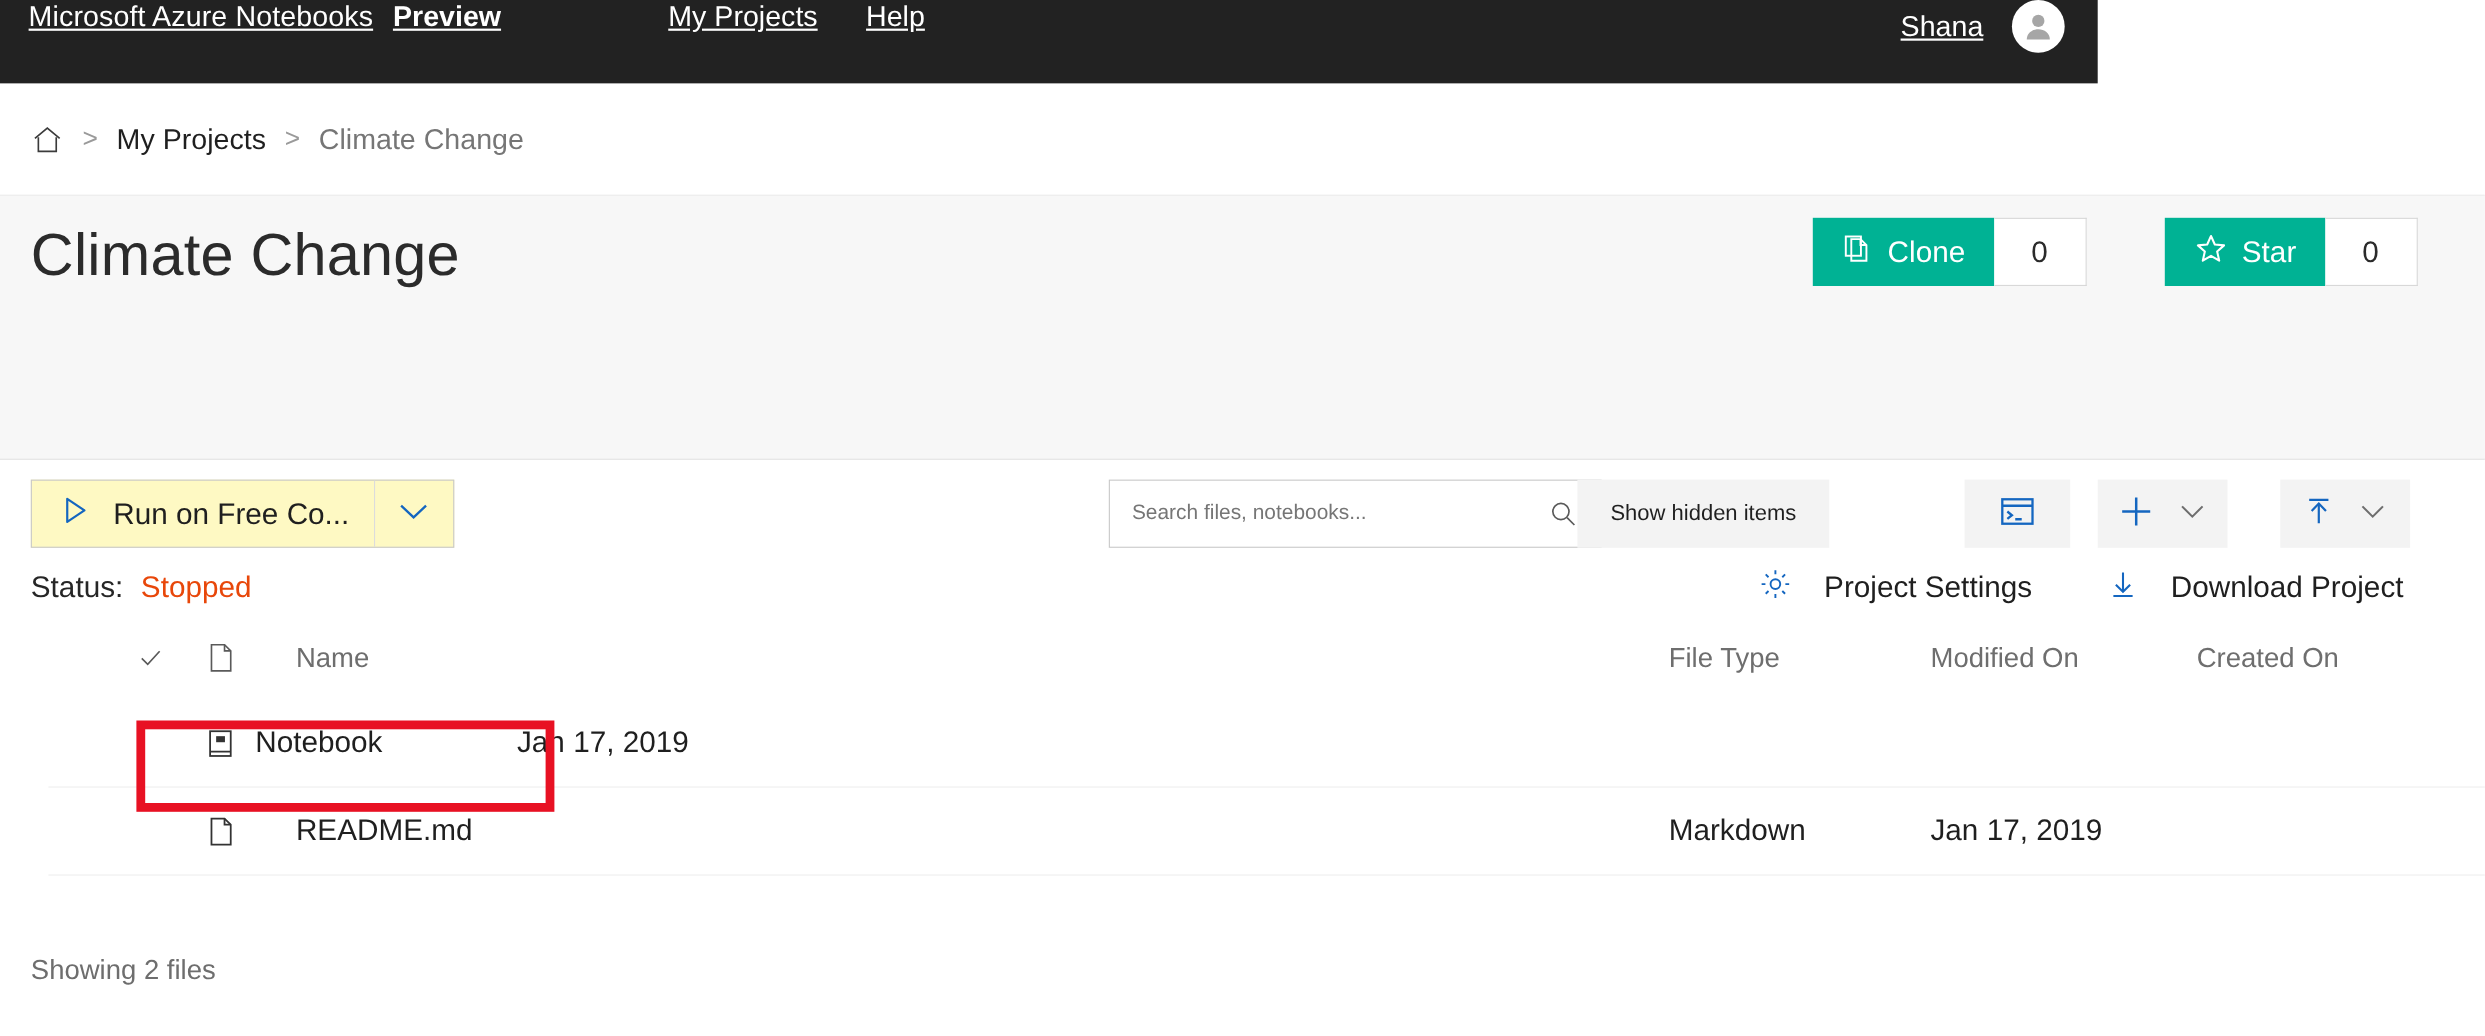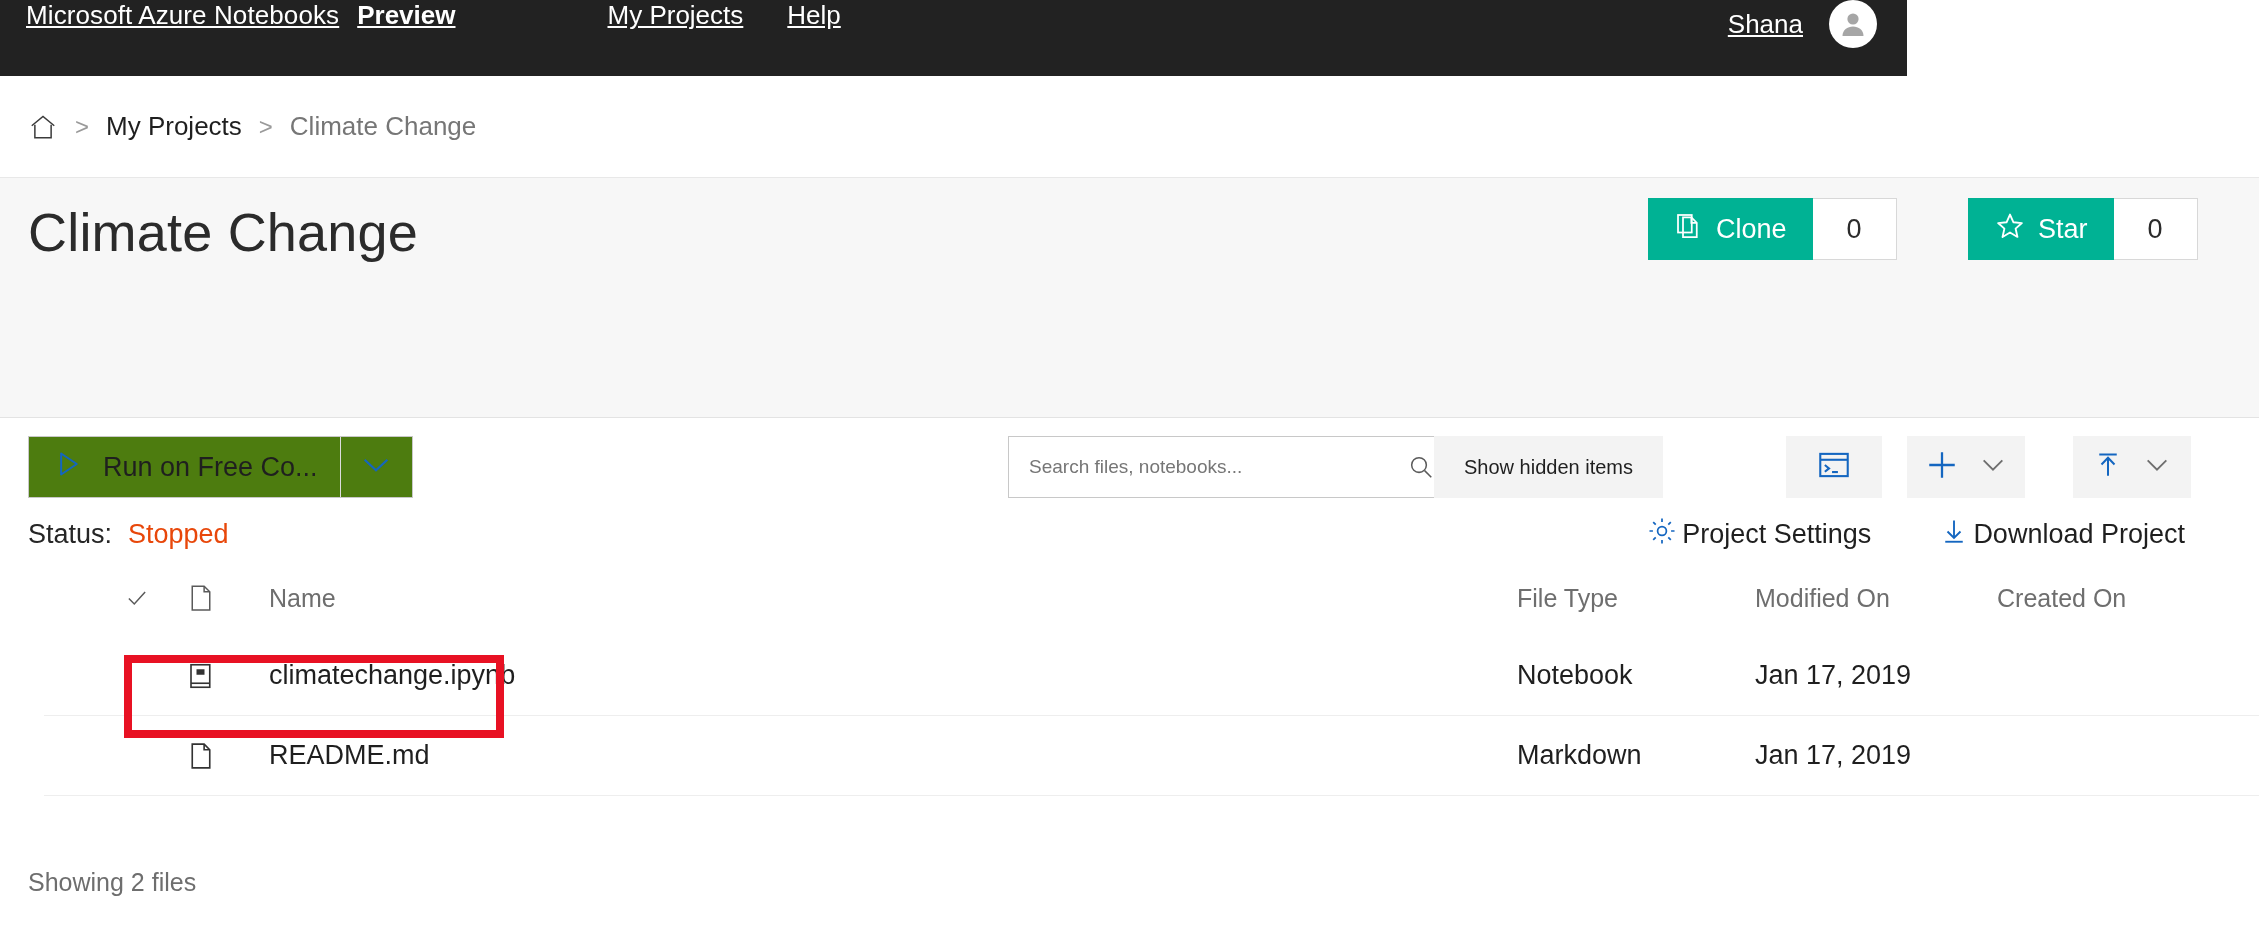--- a/index.html
+++ b/index.html
@@ -65,32 +65,32 @@
 
   .statusrow {
     position: absolute; left: 0; top: 325px; width: 2181px; height: 62px;
     display: flex; align-items: center;
   }
   .status-label { margin-left: 28px; font-size: 27px; color: #262626; }
   .status-value { margin-left: 16px; font-size: 27px; color: #e8470a; }
 
   .proj-actions { position: absolute; right: 40px; top: 325px; height: 62px; display: flex; align-items: center; gap: 0; }
   .proj-action {
-    display: flex; align-items: center; gap: 4px; font-size: 27px; color: #1f1f1f;
+    display: flex; align-items: center; gap: 28px; font-size: 27px; color: #1f1f1f;
     text-decoration: none; padding: 0 34px; cursor: pointer;
   }
 
   
   .toolbar {
     position: absolute; left: 0; top: 436px; width: 2259px; height: 62px;
     display: flex; align-items: center;
   }
   .runbtn {
     position: absolute; left: 28px; top: 0; height: 62px;
-    display: flex; align-items: stretch; border: 1px solid #c8c8c8; background: #4d7c0f;
+    display: flex; align-items: stretch; border: 1px solid #c8c8c8; background: #fef9c3;
   }
   .runbtn-main {
     display: flex; align-items: center; gap: 20px; padding: 0 22px 0 24px;
     font-size: 27px; color: #1f1f1f; cursor: pointer; min-width: 290px;
   }
   .runbtn-split { width: 72px; border-left: 1px solid #dcdcdc; display: flex; align-items: center; justify-content: center; cursor: pointer; }
 
   .searchbox {
     position: absolute; left: 1008px; top: 0; width: 448px; height: 62px;
     border: 1px solid #c8c8c8; background: #ffffff; display: flex; align-items: center;
@@ -331,23 +331,20 @@
 
     <div class="trow">
       <div class="c-check"></div>
       <div class="c-icon">
         <svg width="28" height="30" viewBox="0 0 22 24" fill="none" stroke="#333333" stroke-width="1.3">
           <rect x="3" y="3" width="15" height="18"></rect>
           <path d="M3 17.8 H18"></path>
           <rect x="7.4" y="6.6" width="6.4" height="4.4" fill="#333333" stroke="none"></rect>
         </svg>
       </div>
-      <div class="c-name">
-        <a href="#" class="fname">climatechange.ipynb</a>
-      </div>
       <div class="c-type">Notebook</div>
       <div class="c-mod">Jan 17, 2019</div>
       <div class="c-created"></div>
     </div>
 
     <div class="trow">
       <div class="c-check"></div>
       <div class="c-icon">
         <svg width="26" height="30" viewBox="0 0 20 24" fill="none" stroke="#333333" stroke-width="1.3">
           <path d="M3 2.5 H12.5 L17 7 V21.5 H3 z"></path>

